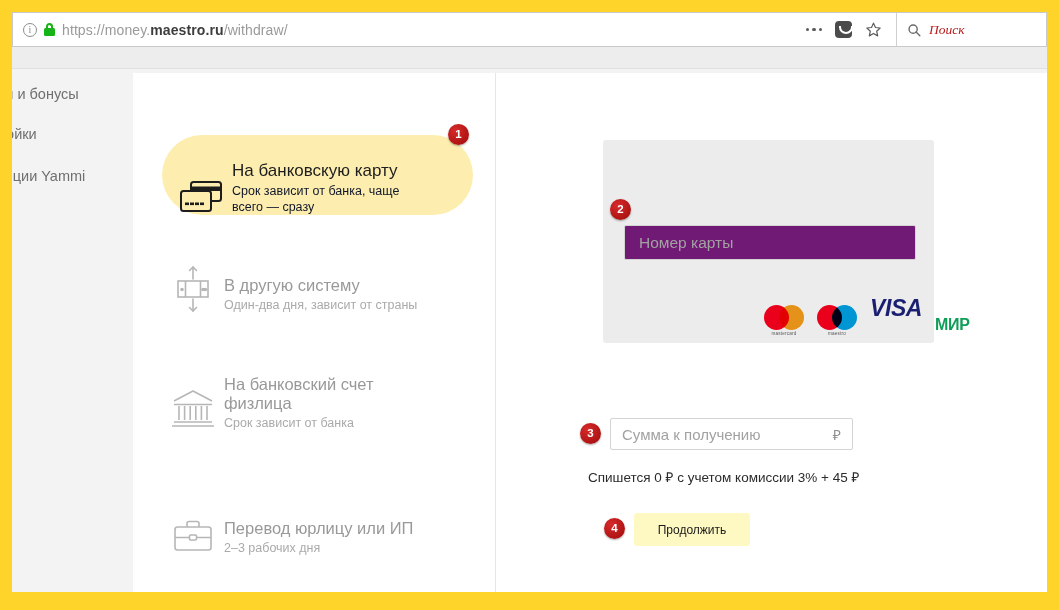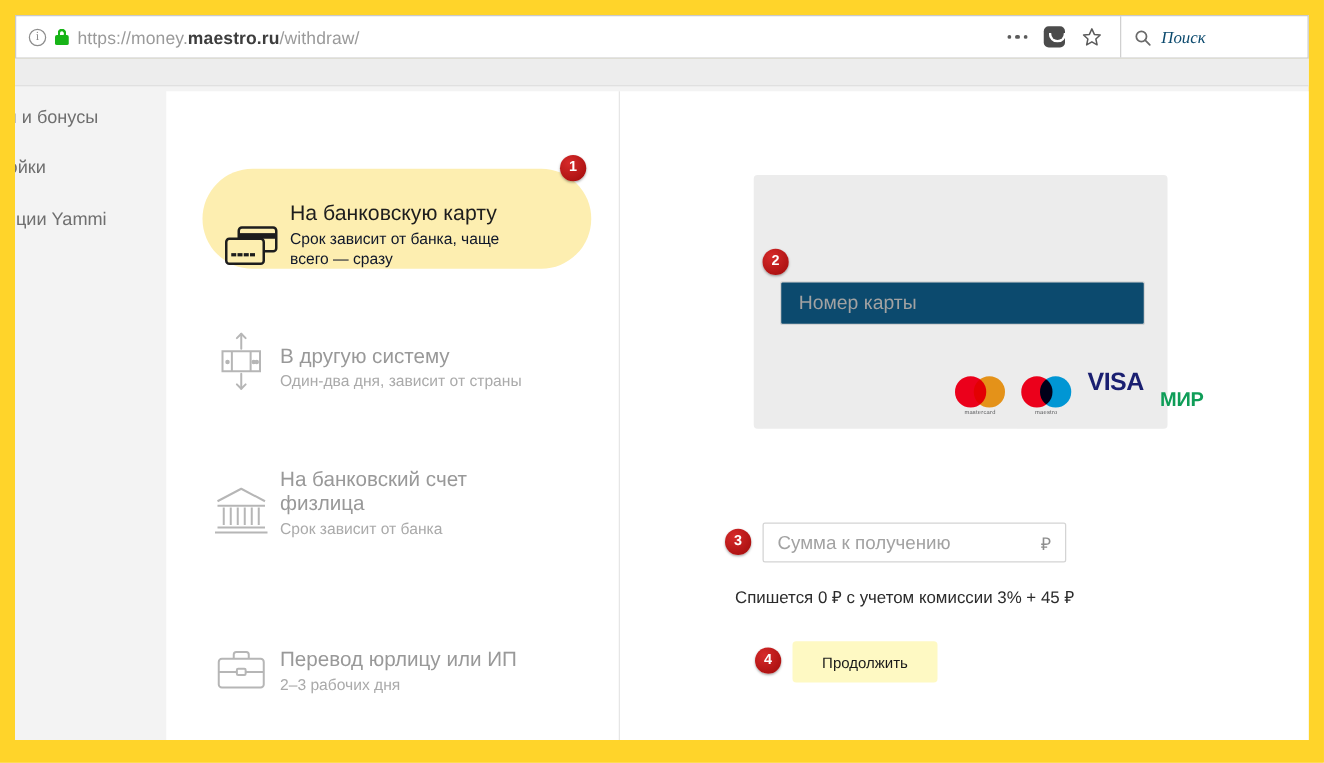--- a/index.html
+++ b/index.html
@@ -94,21 +94,21 @@
   .star-icon { cursor: pointer; line-height: 0; }
   .search-box {
     flex: 0 0 150px;
     height: 33px;
     border-left: 1px solid #d0d0d0;
     display: flex; align-items: center; gap: 8px;
     padding: 0 10px;
   }
   .search-glyph { line-height: 0; }
   .search-ph {
-    font-size: 13.5px; color: #0c4a6e;
+    font-size: 13.5px; color: #b91c1c;
     font-style: italic;
     font-family: "Liberation Serif", serif;
   }
 
   
   #page {
     position: absolute;
     left: 12px; top: 47px;
     width: 1035px; height: 545px;
     background: #f3f3f3;
@@ -200,42 +200,42 @@
     position: absolute;
     left: 107px; top: 67px;
     width: 331px; height: 203px;
     background: #ececec;
     border-radius: 3px;
   }
   #card-input {
     position: absolute;
     left: 128px; top: 152px;
     width: 292px; height: 35px;
-    background: #0c4a6e;
+    background: #701a75;
     border: 1px solid #d4d4d4;
     border-radius: 2px;
     display: flex; align-items: center;
     padding: 0 14px;
     cursor: text;
   }
   #card-input span { font-size: 15.5px; color: #a2a2a2; }
 
   #logos {
     position: absolute;
     left: 268px; top: 222px;
     display: flex; align-items: flex-end; gap: 13px;
   }
   .logo { display: flex; flex-direction: column; align-items: center; }
   .circles { position: relative; width: 40px; height: 25px; }
   .circles .c { position: absolute; top: 0; width: 25px; height: 25px; border-radius: 50%; }
   .circles .left  { left: 0; }
   .circles .right { right: 0; mix-blend-mode: multiply; }
   .logo-word { font-size: 4.6px; color: #58595b; margin-top: 1.5px; letter-spacing: .2px; }
   .visa {
-    font-size: 20px; font-weight: bold; 
+    font-size: 23px; font-weight: bold; font-style: italic;
     color: #1a1f71; letter-spacing: -.4px;
     font-family: "Liberation Sans", sans-serif;
     margin-bottom: 14px;
   }
   .mir {
     font-size: 16px; font-weight: bold;
     color: #0f9d58; letter-spacing: -.3px;
     margin-bottom: 2px;
   }
 

